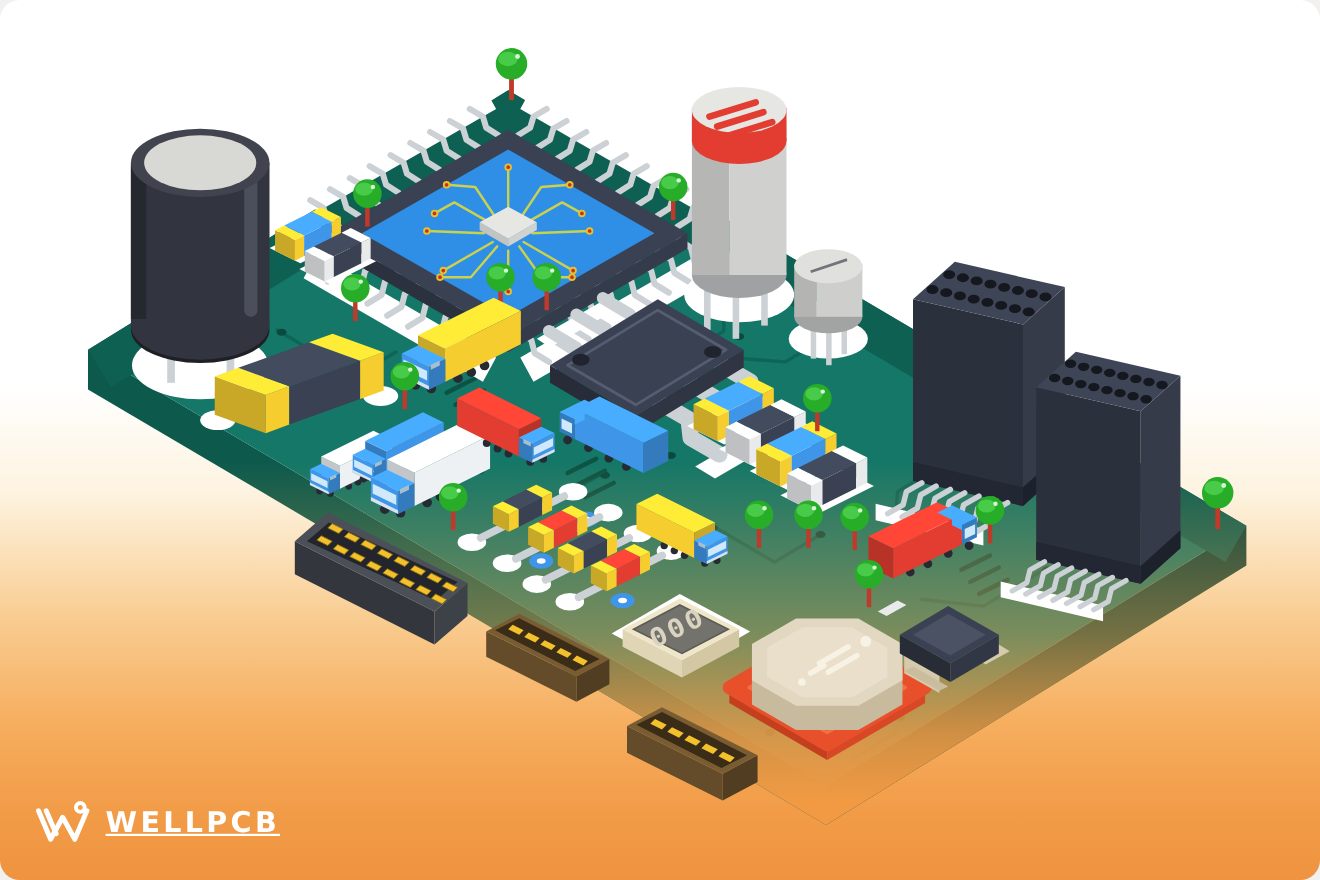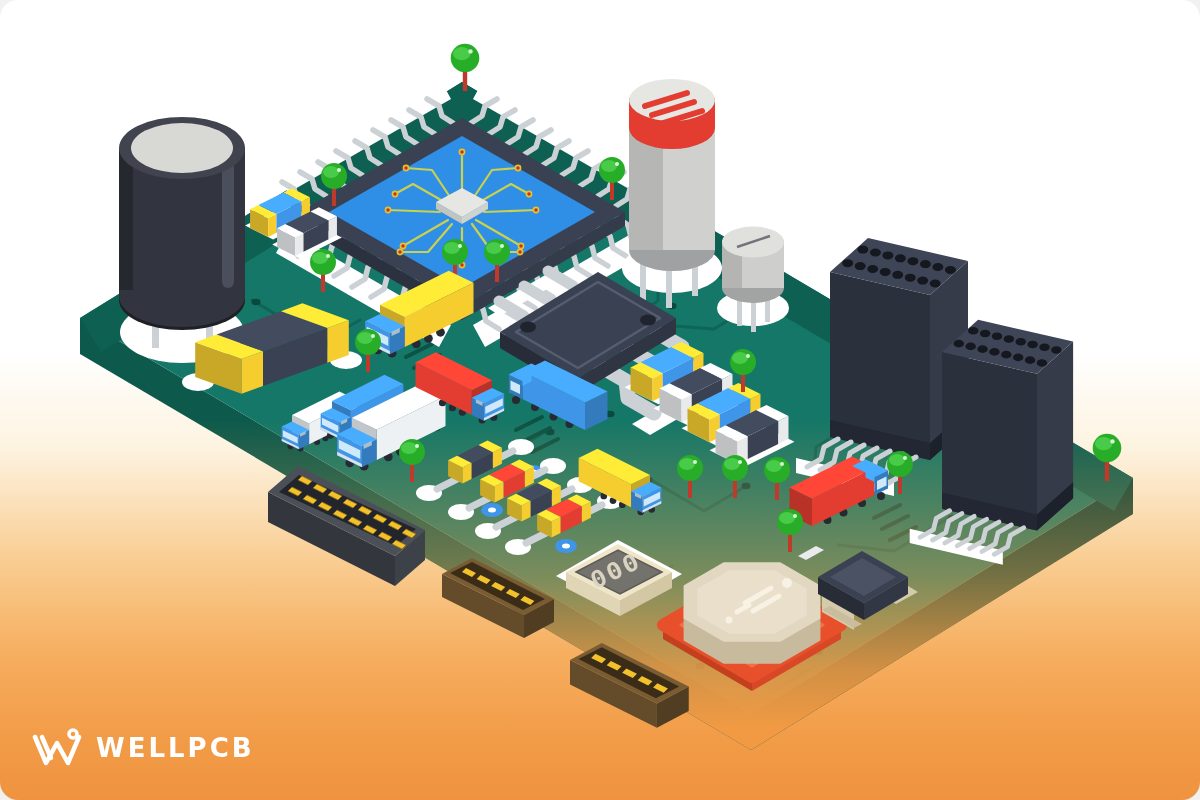--- a/index.html
+++ b/index.html
@@ -21,21 +21,21 @@
   .truck-yellow{--tc:var(--yellow,#f6cd2f);}
   .truck-white{--tc:var(--white_box,#eef1f4);}
   .truck-blue{--tc:var(--truck_blue,#3f96e8);}
   .truck-red{--tc:var(--red,#e23d30);}
   .res-navy{--rc:var(--chip,#3a4152);}
   .res-red{--rc:var(--red,#e23d30);}
   .smd-blue{--sc:var(--truck_blue,#3f96e8);--cap:var(--yellow,#f6cd2f);}
   .smd-black{--sc:var(--chip,#3a4152);--cap:var(--silver_light,#e8eaec);}
   .smd-bigcap{--sc:var(--chip,#3a4152);--cap:var(--yellow,#f6cd2f);}
   .logo{position:absolute;left:30px;bottom:30px;display:flex;align-items:center;gap:12px;color:#fff;}
-  .logo-text{font-weight:800;font-size:26px;letter-spacing:3px;line-height:1;}
+  .logo-text{font-weight:800;font-size:26px;letter-spacing:3px;line-height:1;text-decoration:underline;}
   .digits{font-family:"DejaVu Sans Mono",monospace;font-weight:700;font-size:26px;letter-spacing:2px;fill:#d9d3c0;}
 </style>
 </head>
 <body>
 
 <div class="card">
 <svg class="scene" width="1200" height="800" viewBox="0 0 1200 800">
   <defs>
     <linearGradient id="fade" gradientUnits="userSpaceOnUse" x1="0" y1="420" x2="0" y2="730">
       <stop offset="0" stop-color="#f6a64f" stop-opacity="0"></stop>

